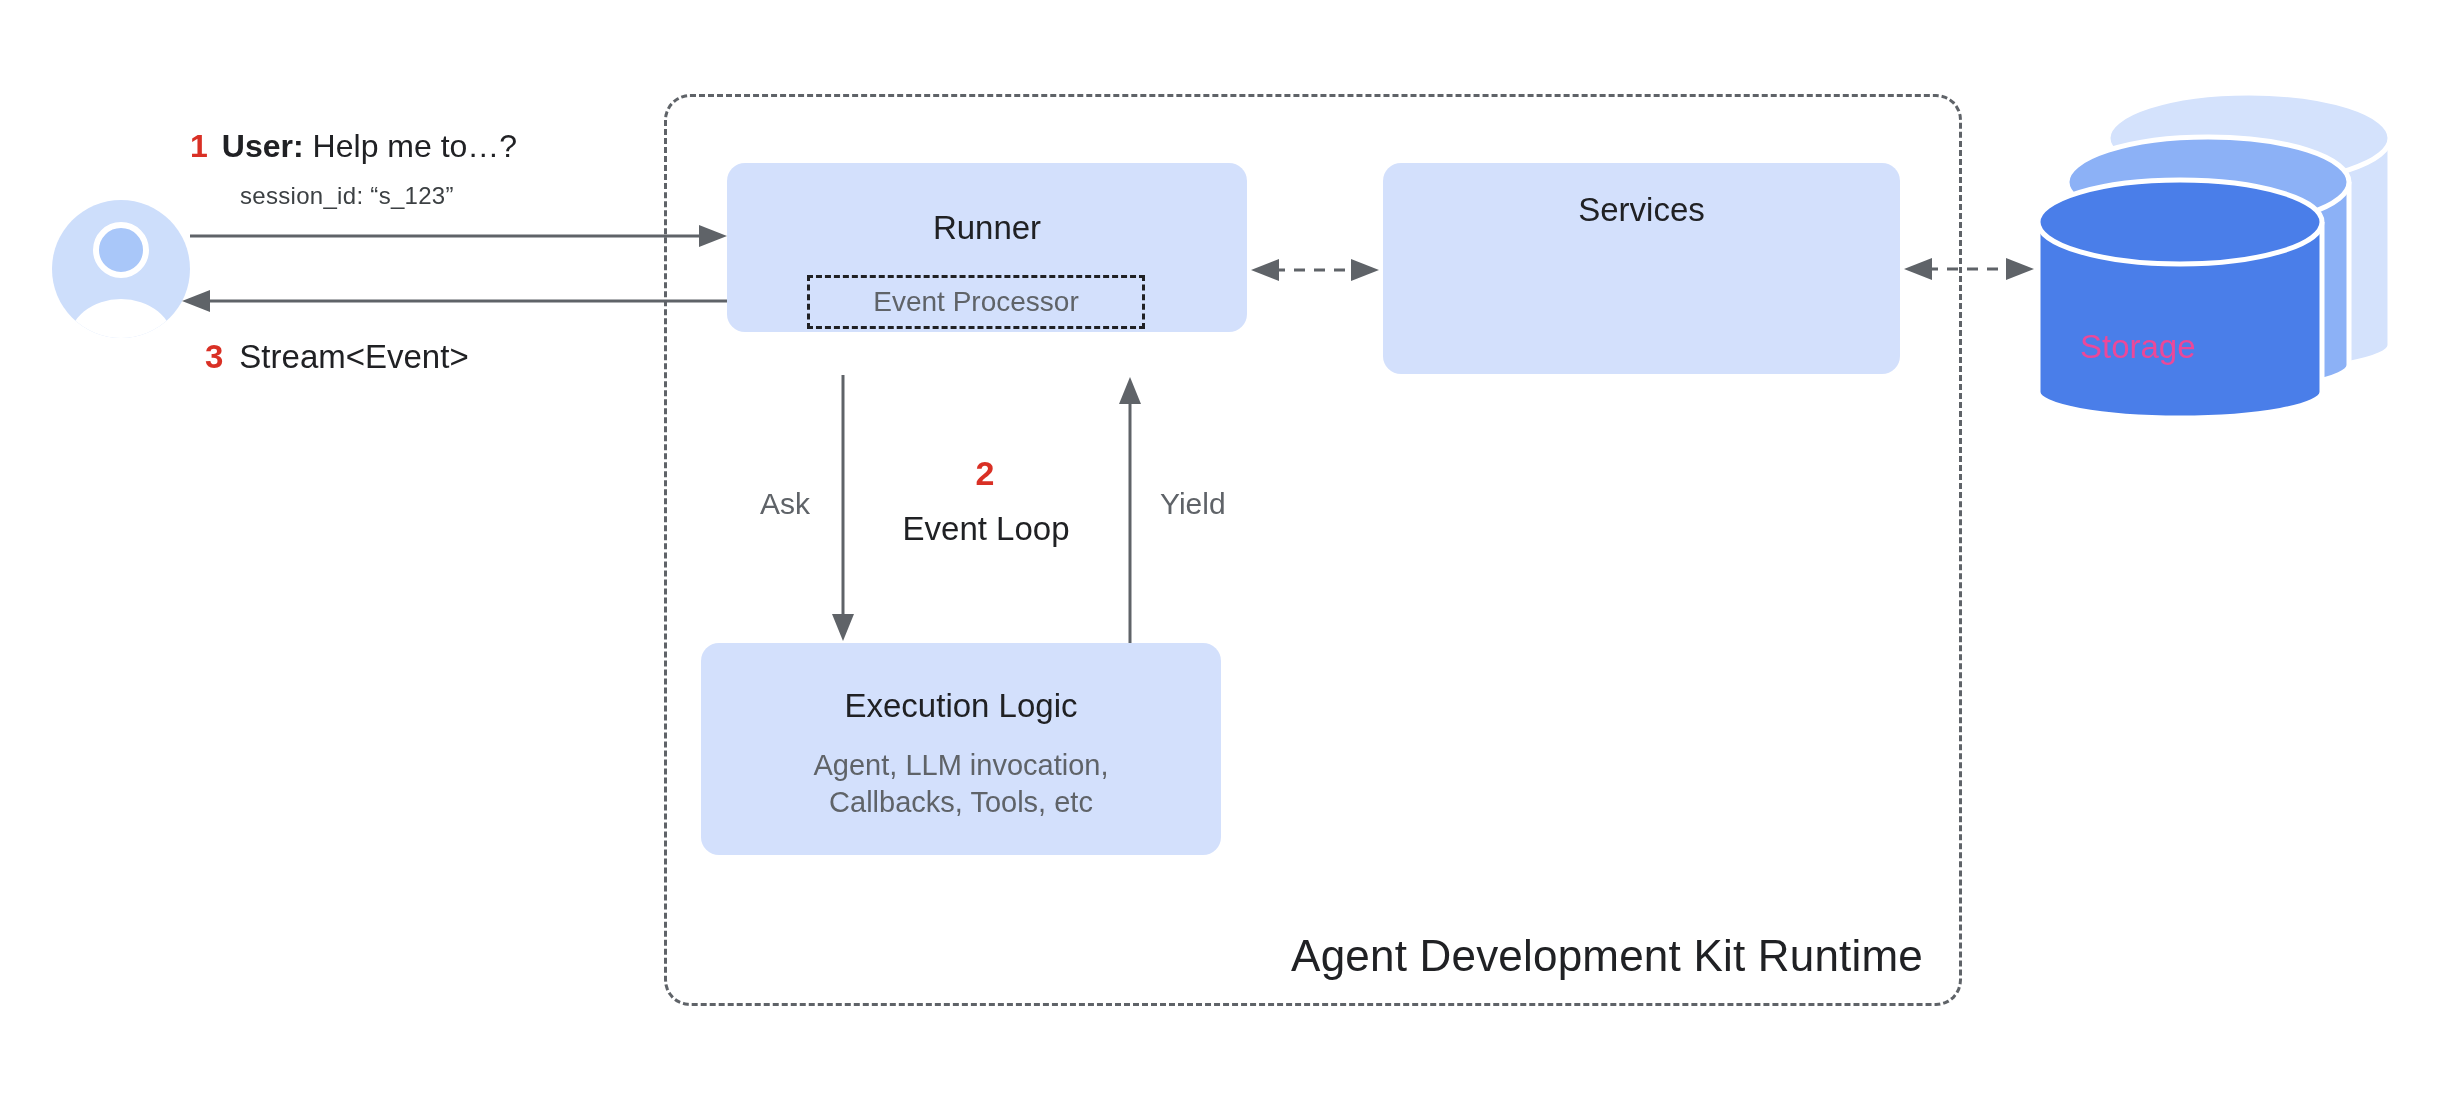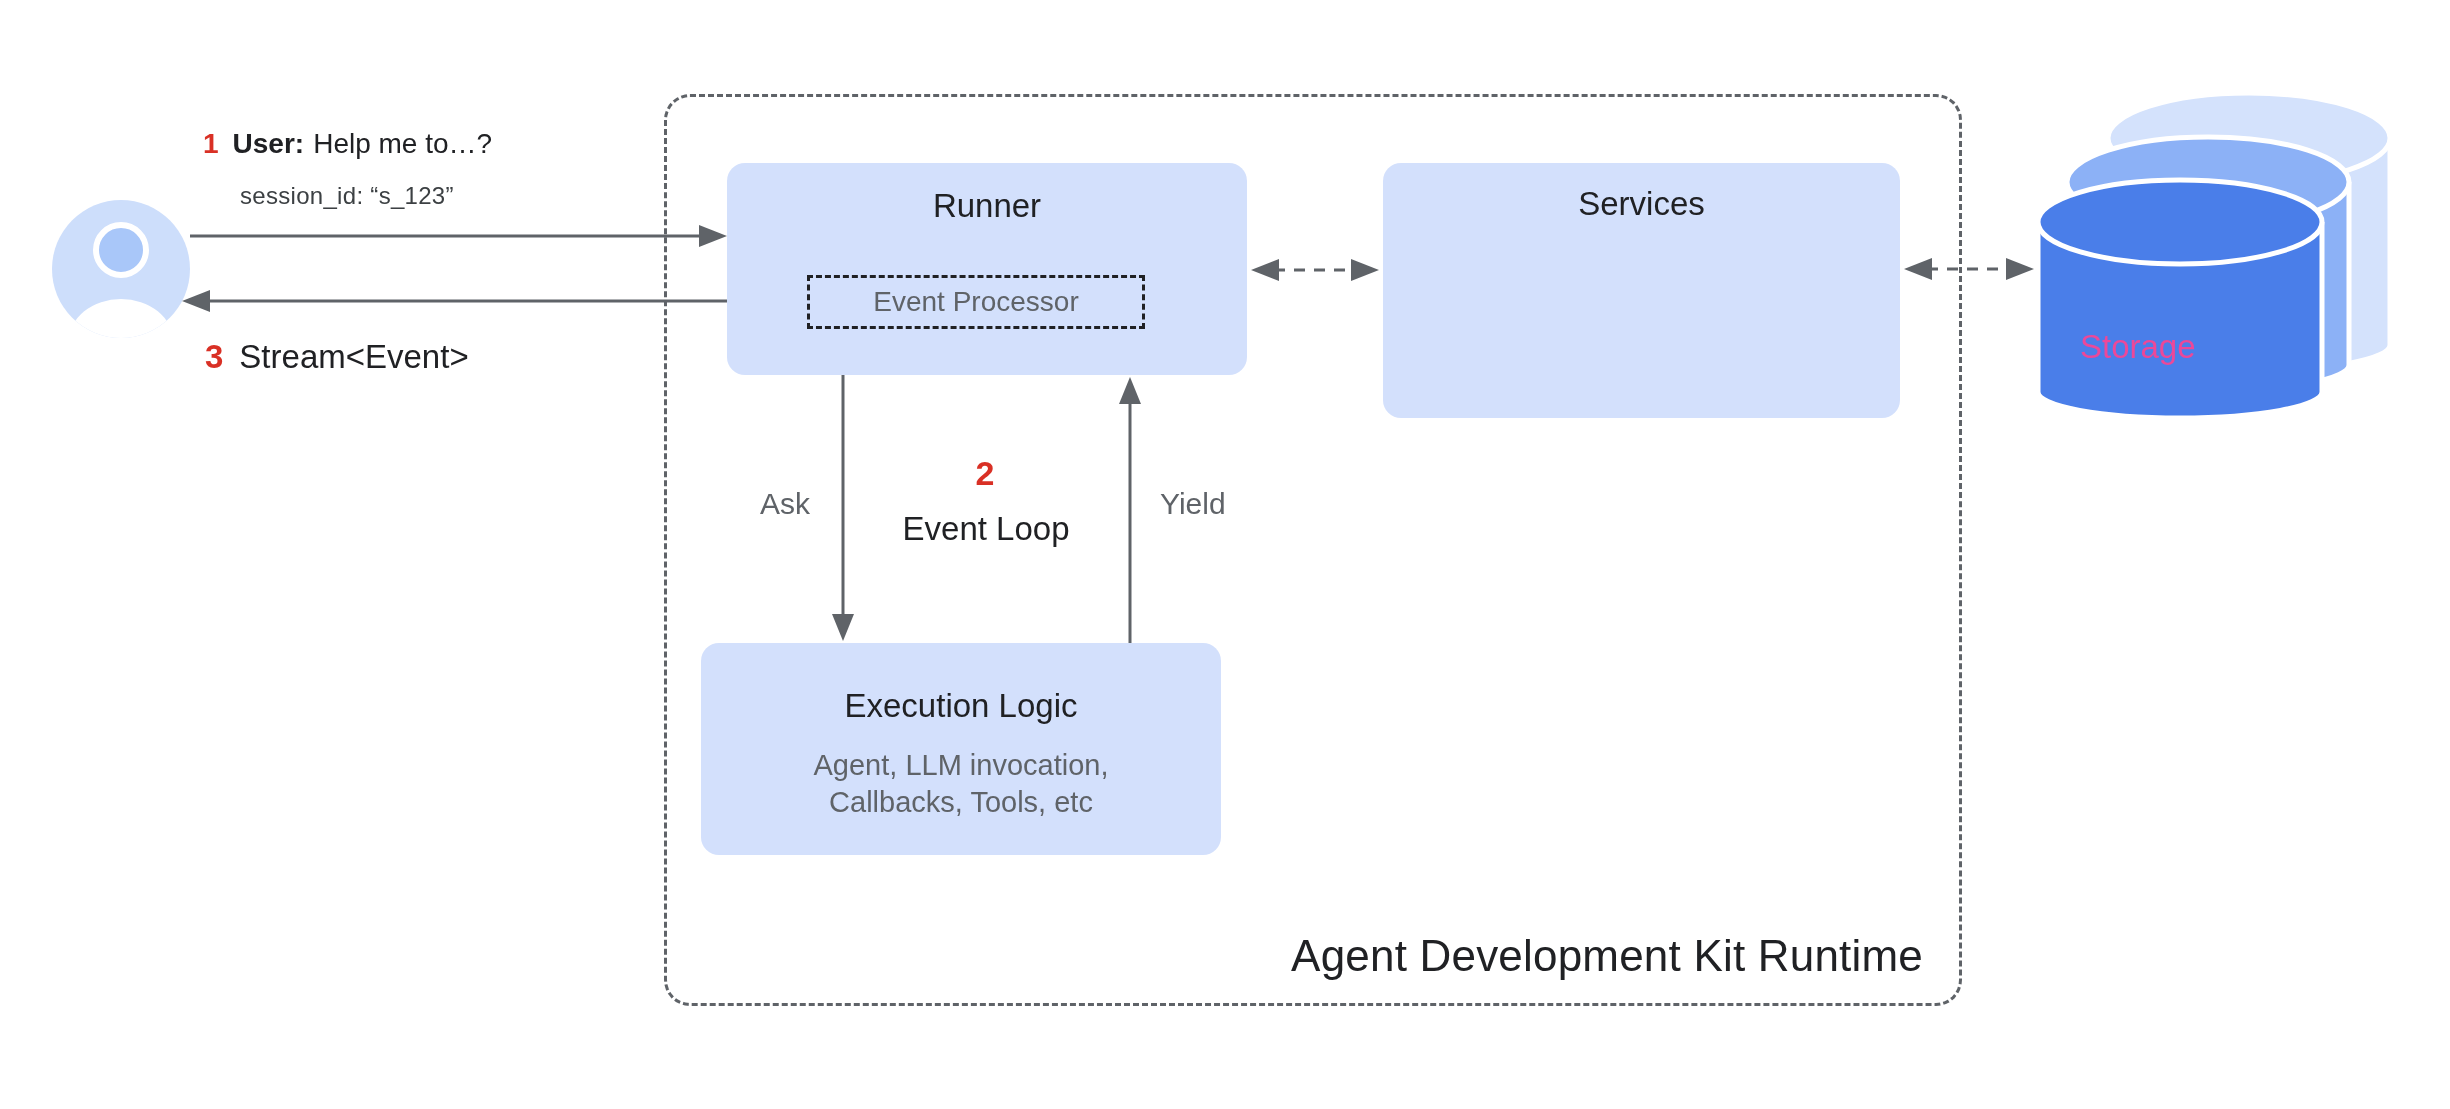--- a/index.html
+++ b/index.html
@@ -10,30 +10,30 @@
   .adk{position:absolute;left:664px;top:94px;width:1298px;height:912px;
        border:3px dashed #5f6368;border-radius:26px;box-sizing:border-box;}
   .adk-label{position:absolute;right:36px;bottom:22px;font-size:44px;letter-spacing:.2px;color:#202124;white-space:nowrap;}
 
   
   svg.layer{position:absolute;left:0;top:0;width:2450px;height:1109px;}
 
   
   .box{position:absolute;background:#d3e0fc;border-radius:18px;text-align:center;box-sizing:border-box;}
   .box-title{font-size:33px;color:#202124;line-height:42px;}
-  .runner{left:727px;top:163px;width:520px;height:212px;padding-top:22px;}
+  .runner{left:727px;top:163px;width:520px;height:169px;padding-top:44px;}
   .ep{position:absolute;left:80px;top:112px;width:338px;height:54px;border:3px dashed #202124;
       display:flex;align-items:center;justify-content:center;font-size:28px;color:#5f6368;box-sizing:border-box;}
-  .services{left:1383px;top:163px;width:517px;height:255px;padding-top:20px;}
+  .services{left:1383px;top:163px;width:517px;height:211px;padding-top:26px;}
   .execution{left:701px;top:643px;width:520px;height:212px;padding-top:42px;}
   .sub{font-size:29px;line-height:37px;color:#5f6368;margin-top:20px;}
 
   
   .lbl{position:absolute;white-space:nowrap;}
-  .msg1{left:203px;top:128px;font-size:28px;}
+  .msg1{left:190px;top:128px;font-size:32px;}
   .msg1 .num{color:#d93025;font-weight:700;margin-right:14px;}
   .msg1 .speaker{font-weight:700;margin-right:9px;}
   .session{left:240px;top:182px;font-size:24px;color:#3c4043;letter-spacing:.3px;}
   .msg3{left:205px;top:338px;font-size:33px;}
   .msg3 .num{color:#d93025;font-weight:700;margin-right:16px;}
   .ask{left:700px;top:487px;width:110px;text-align:right;font-size:30px;color:#5f6368;}
   .yield{left:1160px;top:487px;font-size:30px;color:#5f6368;}
   .step2{left:935px;top:454px;width:100px;text-align:center;font-size:34px;font-weight:700;color:#d93025;}
   .eventloop{left:876px;top:510px;width:220px;text-align:center;font-size:33px;color:#202124;}
   .storage-label{left:2080px;top:328px;width:200px;text-align:left;font-size:33px;color:#ec4899;}

